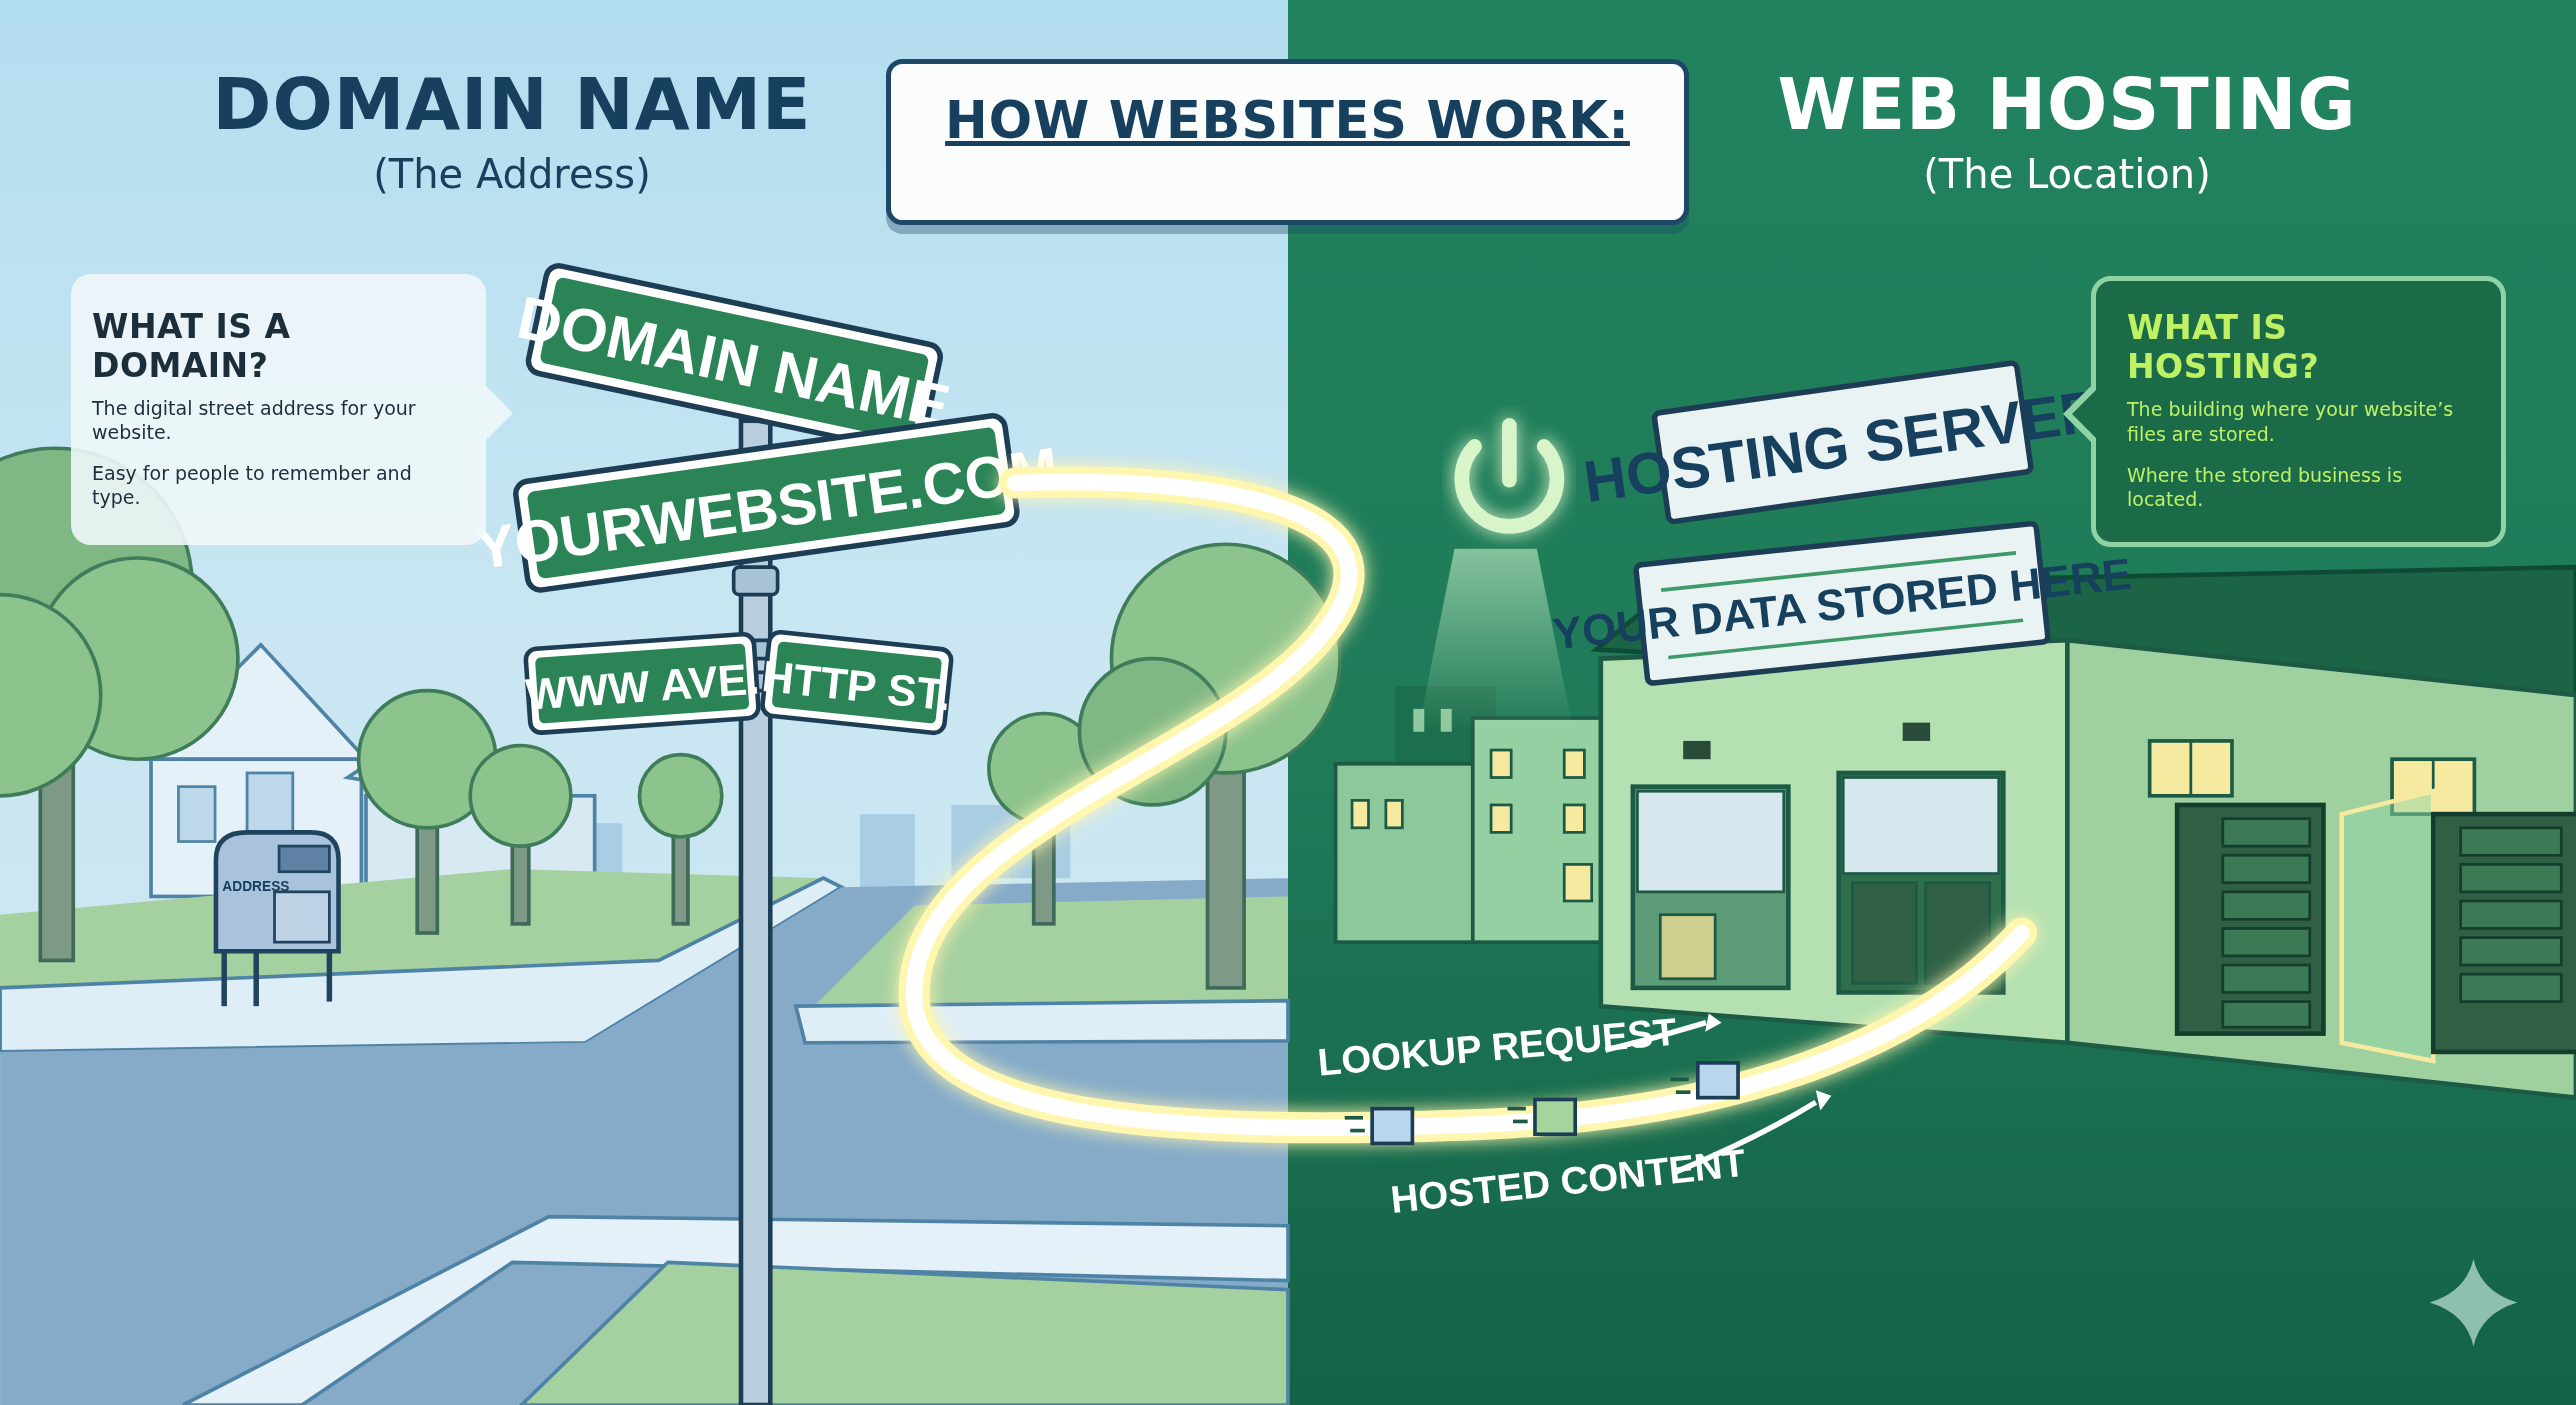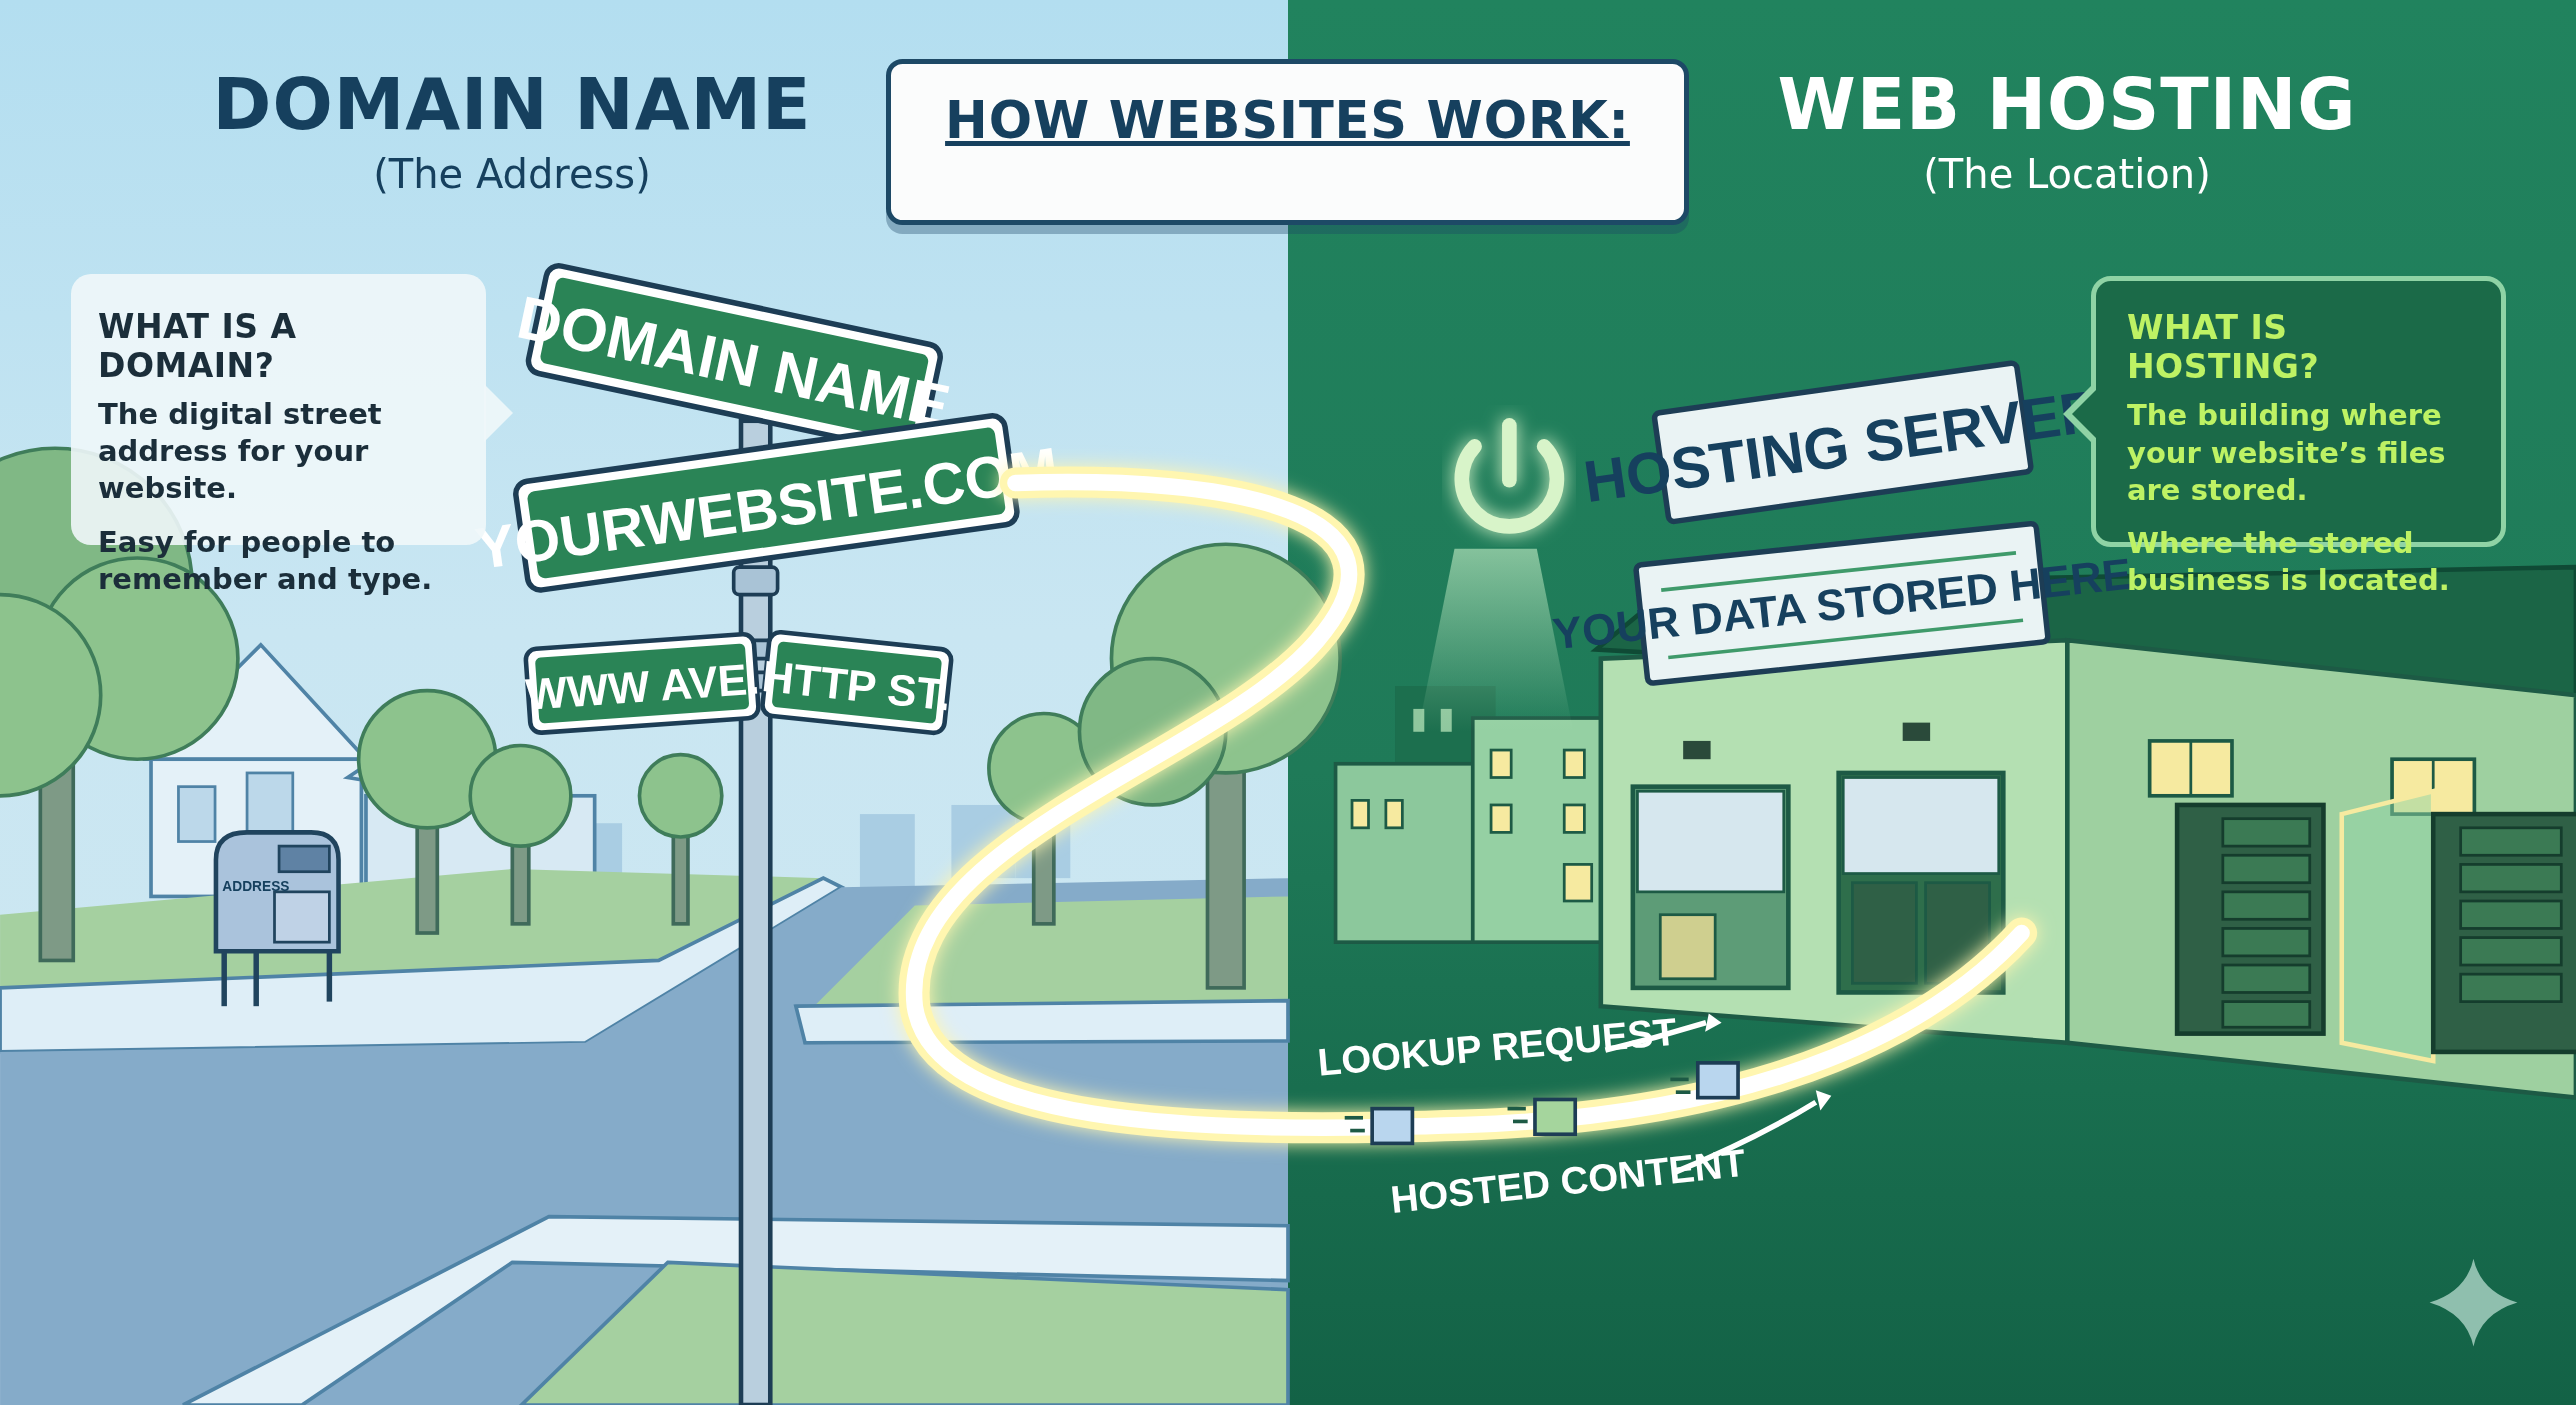--- a/index.html
+++ b/index.html
@@ -7,27 +7,27 @@
   .panel-left { position:absolute; left:0; top:0; width:1288px; height:1405px; background:linear-gradient(180deg,#b3def0 0%,#c9e6f2 45%,#cfe8f1 100%); }
   .panel-right { position:absolute; left:1288px; top:0; width:1288px; height:1405px; background:linear-gradient(180deg,#21835e 0%,#1f7a58 55%,#136246 100%); }
   svg.scene { position:absolute; left:0; top:0; }
   .h-left { position:absolute; left:146px; top:66px; width:732px; text-align:center; color:#16405e; }
   .h-right { position:absolute; left:1701px; top:66px; width:732px; text-align:center; color:#ffffff; }
   .h-main { font-family:"DejaVu Sans", sans-serif; font-weight:bold; font-size:71px; letter-spacing:0.9px; line-height:1.1; }
   .h-sub { font-family:"DejaVu Sans", sans-serif; font-size:40px; margin-top:7.3px; }
   .title-box { position:absolute; left:886px; top:59px; width:803px; height:166px; background:#fbfcfc; border:5.5px solid #1d4966; border-radius:16.5px; box-shadow:0 9.1px 0 rgba(30,70,100,0.35); box-sizing:border-box; text-align:center; color:#16405e; }
   .title-1 { font-weight:bold; font-size:51px; margin-top:27.4px; letter-spacing:0.9px;text-decoration:underline; }
   .title-2 { font-size:42px; margin-top:7.3px; }
-  .card-left { position:absolute; left:71px; top:274px; width:415px; height:271px; background:rgba(240,247,250,0.9); border-radius:20px; box-sizing:border-box; padding:33px 27px; color:#1b2e3a; }
+  .card-left { position:absolute; left:71px; top:274px; width:415px; height:271px; background:rgba(240,247,250,0.9); border-radius:20px; box-sizing:border-box; padding:33px 21px; color:#1b2e3a; }
   .card-left .tail { position:absolute; right:-27.4px; top:110px; width:0; height:0; border-top:29px solid transparent; border-bottom:29px solid transparent; border-left:29px solid rgba(240,247,250,0.9); }
   .card-right { position:absolute; left:2091px; top:276px; width:415px; height:271px; background:#1b6a48; border:5.5px solid #8fd3a5; border-radius:20px; box-sizing:border-box; padding:27.4px 31px; color:#bef264; }
   .card-right .tail { position:absolute; left:-33px; top:102px; width:0; height:0; border-top:31px solid transparent; border-bottom:31px solid transparent; border-right:31px solid #8fd3a5; }
   .card-right .tail-in { position:absolute; left:-24px; top:108px; width:0; height:0; border-top:25.6px solid transparent; border-bottom:25.6px solid transparent; border-right:25.6px solid #1b6a48; }
   .card-title { font-weight:bold; font-size:33px; letter-spacing:0.5px; margin-bottom:11px; }
-  .card-text { font-size:29px; line-height:1.28; margin-bottom:16.5px;font-weight:bold; }
+  .card-text { font-size:19px; line-height:1.28; margin-bottom:16.5px; }
   .sign-text { font-family:"Liberation Sans", sans-serif; font-weight:bold; fill:#ffffff; }
   .label-flow { font-family:"Liberation Sans", sans-serif; font-weight:bold; fill:#ffffff; font-size:42px; }
   .bill-text { font-family:"Liberation Sans", sans-serif; font-weight:bold; fill:#16405e; }
 </style>
 </head>
 <body>
 
 <div class="panel-left"></div>
 <div class="panel-right"></div>
 

